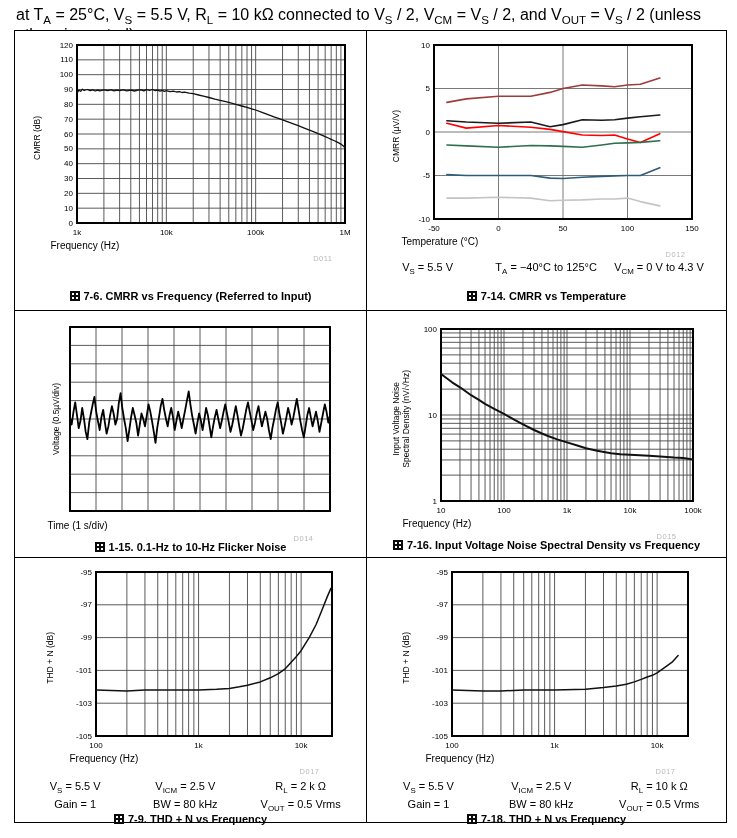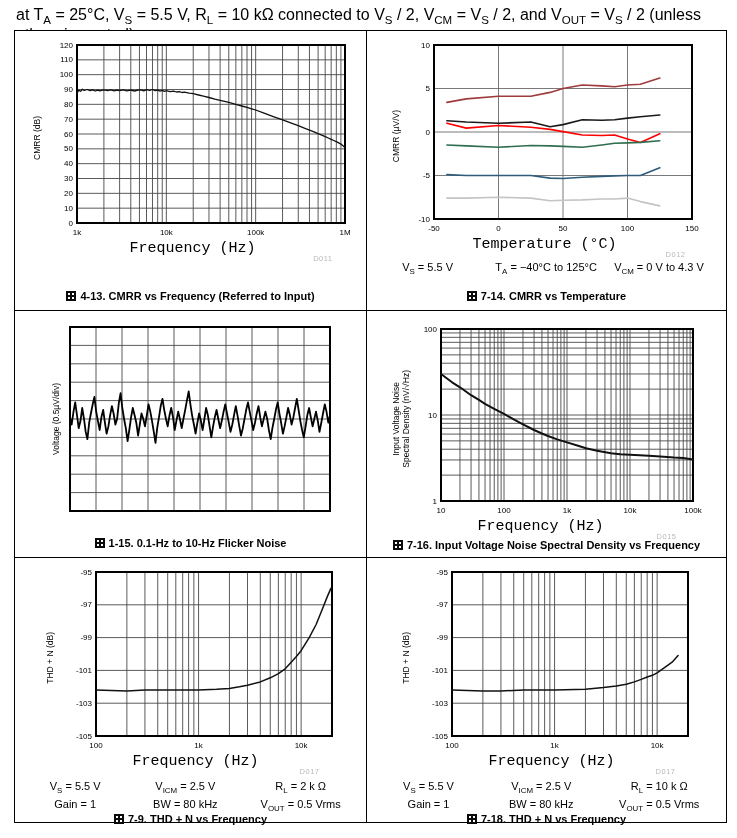--- a/index.html
+++ b/index.html
@@ -12,21 +12,21 @@
   .cell{border-right:1px solid #000;border-bottom:1px solid #000;display:flex;flex-direction:column;
         align-items:center;padding:6px 2px 6px 2px;box-sizing:border-box;background:#fff;}
   .chartblock{width:-moz-fit-content;width:fit-content;}
   .plotrow{display:flex;align-items:stretch;}
   .ylab{width:18px;display:flex;align-items:center;justify-content:center;}
   .ylab.wide{width:26px;}
   .ylab span{writing-mode:vertical-rl;transform:rotate(180deg);white-space:pre-line;
              font-size:8.5px;text-align:center;line-height:1.2;}
   svg text{font-family:"Liberation Sans",sans-serif;fill:#000;}
   .xrow{position:relative;height:22px;}
-  .xlab{text-align:center;font-size:15px;padding-top:1px;font-family:Liberation Mono, monospace;}
+  .xlab{font-size:10px;padding-top:1px;}
   .dcode{position:absolute;right:2px;top:15px;font-size:7.5px;color:#b9b9b9;letter-spacing:.5px;}
   .caption{margin-top:auto;font-size:11px;font-weight:bold;text-align:center;display:flex;align-items:center;gap:4px;justify-content:center;padding-bottom:2px;}
   .figicon{display:inline-block;width:10px;height:10px;background:#0a0a0a;position:relative;flex:0 0 auto;}
   .figicon i{position:absolute;width:2px;height:2px;background:#fff;}
   .figicon i:nth-child(1){left:2px;top:2px;} .figicon i:nth-child(2){left:6px;top:2px;}
   .figicon i:nth-child(3){left:2px;top:6px;} .figicon i:nth-child(4){left:6px;top:6px;}
   .conds3{display:flex;justify-content:space-between;align-items:center;width:96%;font-size:11px;margin-top:4px;}
   .conds3 .cc{text-align:center;}
   .conds3 .cc.w1{width:105px;} .conds3 .cc.w2{width:112px;margin-left:12px;} .conds3 .cc.w3{width:118px;}
   .conds6{display:grid;grid-template-columns:1fr 1.15fr 1.1fr;width:96%;font-size:11px;row-gap:3px;margin-top:6px;}
@@ -109,21 +109,21 @@
         <div class="dcode">D011</div>
       </div>
     </div>
     <div class="caption">
       <span class="figicon">
           <i></i>
           <i></i>
           <i></i>
           <i></i>
         </span>
-      <span>4-13. CMRR vs Frequency (Referred to Input)</span>
+      <span>7-6. CMRR vs Frequency (Referred to Input)</span>
     </div>
   </div>
 
   <div class="cell">
     <div class="chartblock">
       <div class="plotrow">
         <div class="ylab">
             <span>CMRR (µV/V)</span>
           </div>
         <svg width="300" height="198">
@@ -194,20 +194,24 @@
             <line y1="132.8" y2="132.8" x1="4" x2="264" stroke="#474747" stroke-width="0.9"></line>
             <line y1="114.39999999999999" y2="114.39999999999999" x1="4" x2="264" stroke="#474747" stroke-width="0.9"></line>
             <line y1="96" y2="96" x1="4" x2="264" stroke="#474747" stroke-width="0.9"></line>
             <line y1="77.60000000000001" y2="77.60000000000001" x1="4" x2="264" stroke="#474747" stroke-width="0.9"></line>
             <line y1="59.20000000000002" y2="59.20000000000002" x1="4" x2="264" stroke="#474747" stroke-width="0.9"></line>
             <line y1="40.79999999999998" y2="40.79999999999998" x1="4" x2="264" stroke="#474747" stroke-width="0.9"></line>
             <line y1="22.400000000000006" y2="22.400000000000006" x1="4" x2="264" stroke="#474747" stroke-width="0.9"></line>
             <rect x="4" y="4" width="260" height="184" fill="none" stroke="#000" stroke-width="2"></rect>
             <polyline points="4.0,94.2 5.7,101.5 7.5,88.6 9.2,79.4 11.0,92.3 12.7,105.2 14.5,97.8 16.2,85.0 18.0,96.0 19.7,108.9 21.4,116.2 23.2,99.7 24.9,90.5 26.7,81.3 28.4,73.9 30.2,88.6 31.9,97.8 33.7,107.0 35.4,94.2 37.2,86.8 38.9,99.7 40.6,110.7 42.4,103.4 44.1,92.3 45.9,83.1 47.6,90.5 49.4,101.5 51.1,96.0 52.9,79.4 54.6,70.2 56.3,85.0 58.1,96.0 59.8,105.2 61.6,118.1 63.3,107.0 65.1,94.2 66.8,85.0 68.6,92.3 70.3,99.7 72.1,112.6 73.8,101.5 75.5,90.5 77.3,96.0 79.0,103.4 80.8,92.3 82.5,81.3 84.3,88.6 86.0,97.8 87.8,108.9 89.5,119.9 91.2,105.2 93.0,94.2 94.7,83.1 96.5,75.8 98.2,86.8 100.0,96.0 101.7,103.4 103.5,92.3 105.2,85.0 107.0,94.2 108.7,107.0 110.4,97.8 112.2,88.6 113.9,96.0 115.7,105.2 117.4,96.0 119.2,86.8 120.9,77.6 122.7,68.4 124.4,81.3 126.1,92.3 127.9,101.5 129.6,110.7 131.4,99.7 133.1,90.5 134.9,97.8 136.6,107.0 138.4,96.0 140.1,85.0 141.9,92.3 143.6,103.4 145.3,114.4 147.1,103.4 148.8,94.2 150.6,86.8 152.3,96.0 154.1,105.2 155.8,97.8 157.6,88.6 159.3,81.3 161.0,90.5 162.8,99.7 164.5,108.9 166.3,101.5 168.0,92.3 169.8,83.1 171.5,92.3 173.3,103.4 175.0,112.6 176.8,105.2 178.5,96.0 180.2,86.8 182.0,79.4 183.7,88.6 185.5,97.8 187.2,107.0 189.0,99.7 190.7,90.5 192.5,83.1 194.2,94.2 195.9,103.4 197.7,96.0 199.4,88.6 201.2,96.0 202.9,107.0 204.7,116.2 206.4,105.2 208.2,96.0 209.9,86.8 211.7,79.4 213.4,90.5 215.1,99.7 216.9,110.7 218.6,103.4 220.4,94.2 222.1,85.0 223.9,92.3 225.6,101.5 227.4,94.2 229.1,85.0 230.8,75.8 232.6,86.8 234.3,97.8 236.1,107.0 237.8,114.4 239.6,103.4 241.3,92.3 243.1,85.0 244.8,94.2 246.6,103.4 248.3,96.0 250.0,88.6 251.8,97.8 253.5,108.9 255.3,99.7 257.0,90.5 258.8,81.3 260.5,88.6 262.3,99.7 264.0,92.3" fill="none" stroke="#000000" stroke-width="1.8" stroke-linejoin="round" stroke-linecap="round"></polyline>
           </svg>
+      </div>
+      <div class="xrow" style="width:268px;margin-top:4px;">
+        <div class="xlab">Time (1 s/div)</div>
+        <div class="dcode">D014</div>
       </div>
     </div>
     <div class="caption">
       <span class="figicon">
           <i></i>
           <i></i>
           <i></i>
           <i></i>
         </span>
       <span>1-15. 0.1-Hz to 10-Hz Flicker Noise</span>

